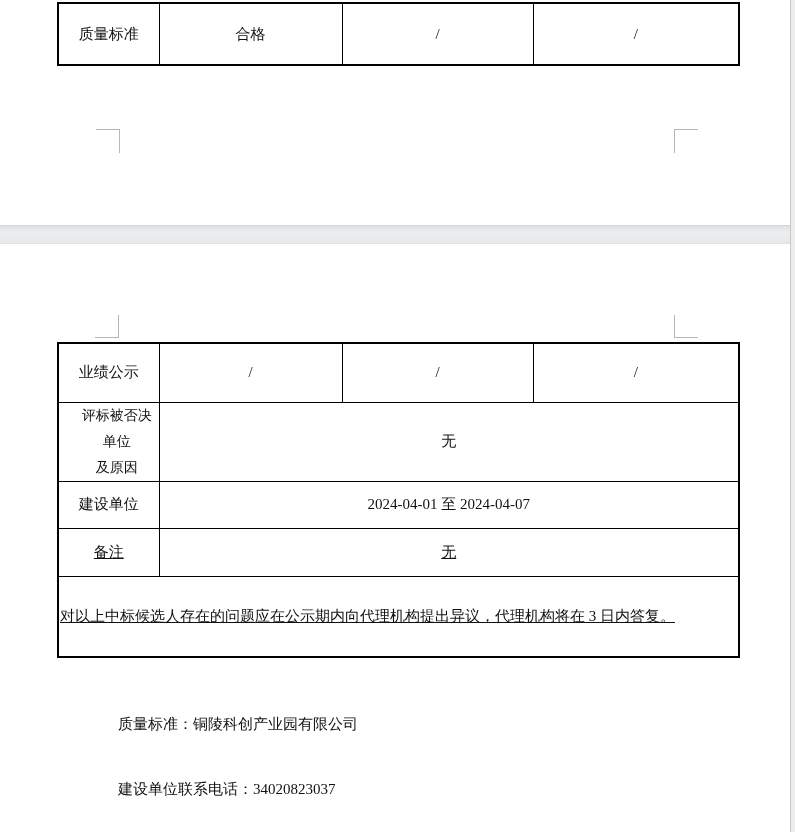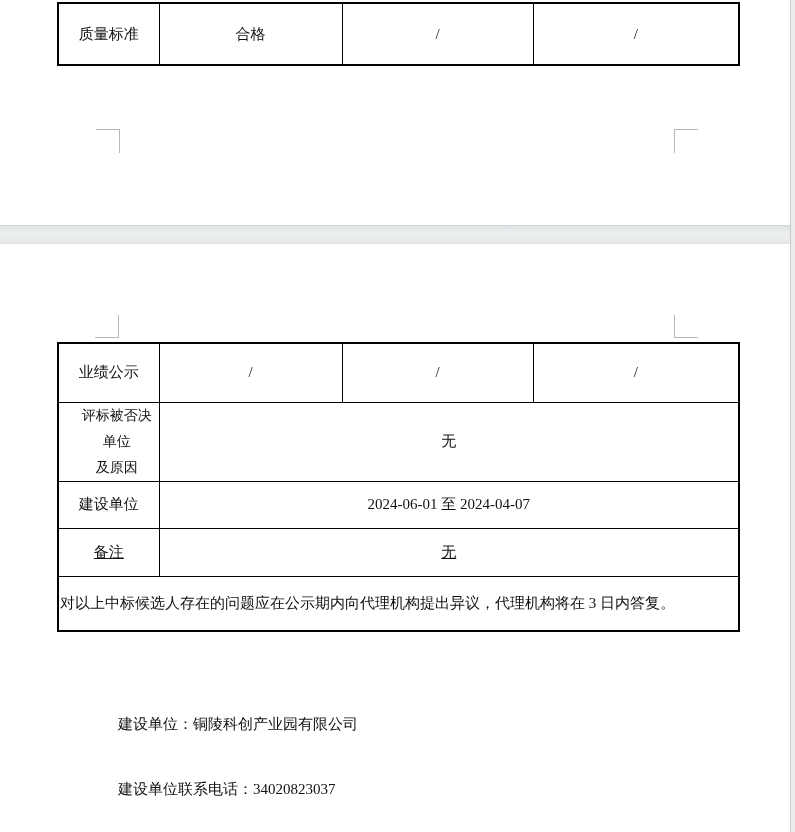--- a/index.html
+++ b/index.html
@@ -37,21 +37,21 @@
   .doc-table td{
     border:1px solid #000;padding:0;
     text-align:center;vertical-align:middle;
     font-size:15px;color:#111;overflow:hidden;
   }
   #table1 tr{height:62px;}
   #table2 tr.r1{height:59px;}
   #table2 tr.r2{height:65px;}
   #table2 tr.r3{height:47px;}
   #table2 tr.r4{height:48px;text-decoration:underline;}
-  #table2 tr.r5{height:55px;}
+  #table2 tr.r5{height:81px;text-decoration:underline;}
   td.label-2line{font-size:14px;}
   td.label-2line div{line-height:26px;padding-left:16px;}
   td.notice-cell{text-align:left;padding:0 3px 0 1px;}
   
   .contact{
     position:absolute;left:118px;top:670px;
     font-size:15px;line-height:21.8px;white-space:pre;
   }
 </style>
 </head>
@@ -100,34 +100,34 @@
     </tr>
     <tr class="r2">
       <td class="label-2line">
         <div>评标被否决单位</div>
         <div>及原因</div>
       </td>
       <td colspan="3">无</td>
     </tr>
     <tr class="r3">
       <td>建设单位</td>
-      <td colspan="3">2024-06-01 至 2024-04-07</td>
+      <td colspan="3">2024-04-01 至 2024-04-07</td>
     </tr>
     <tr class="r4">
       <td>备注</td>
       <td colspan="3">无</td>
     </tr>
     <tr class="r5">
       <td colspan="4" class="notice-cell">对以上中标候选人存在的问题应在公示期内向代理机构提出异议，代理机构将在 3 日内答复。</td>
     </tr>
   </tbody>
     </table>
 
   <div class="contact">
-    <div>建设单位：铜陵科创产业园有限公司</div>
+    <div>质量标准：铜陵科创产业园有限公司</div>
     <div>建设单位联系电话：34020823037</div>
     
     
     
     
     
   </div>
 
   <div class="page-edge"></div>
 

